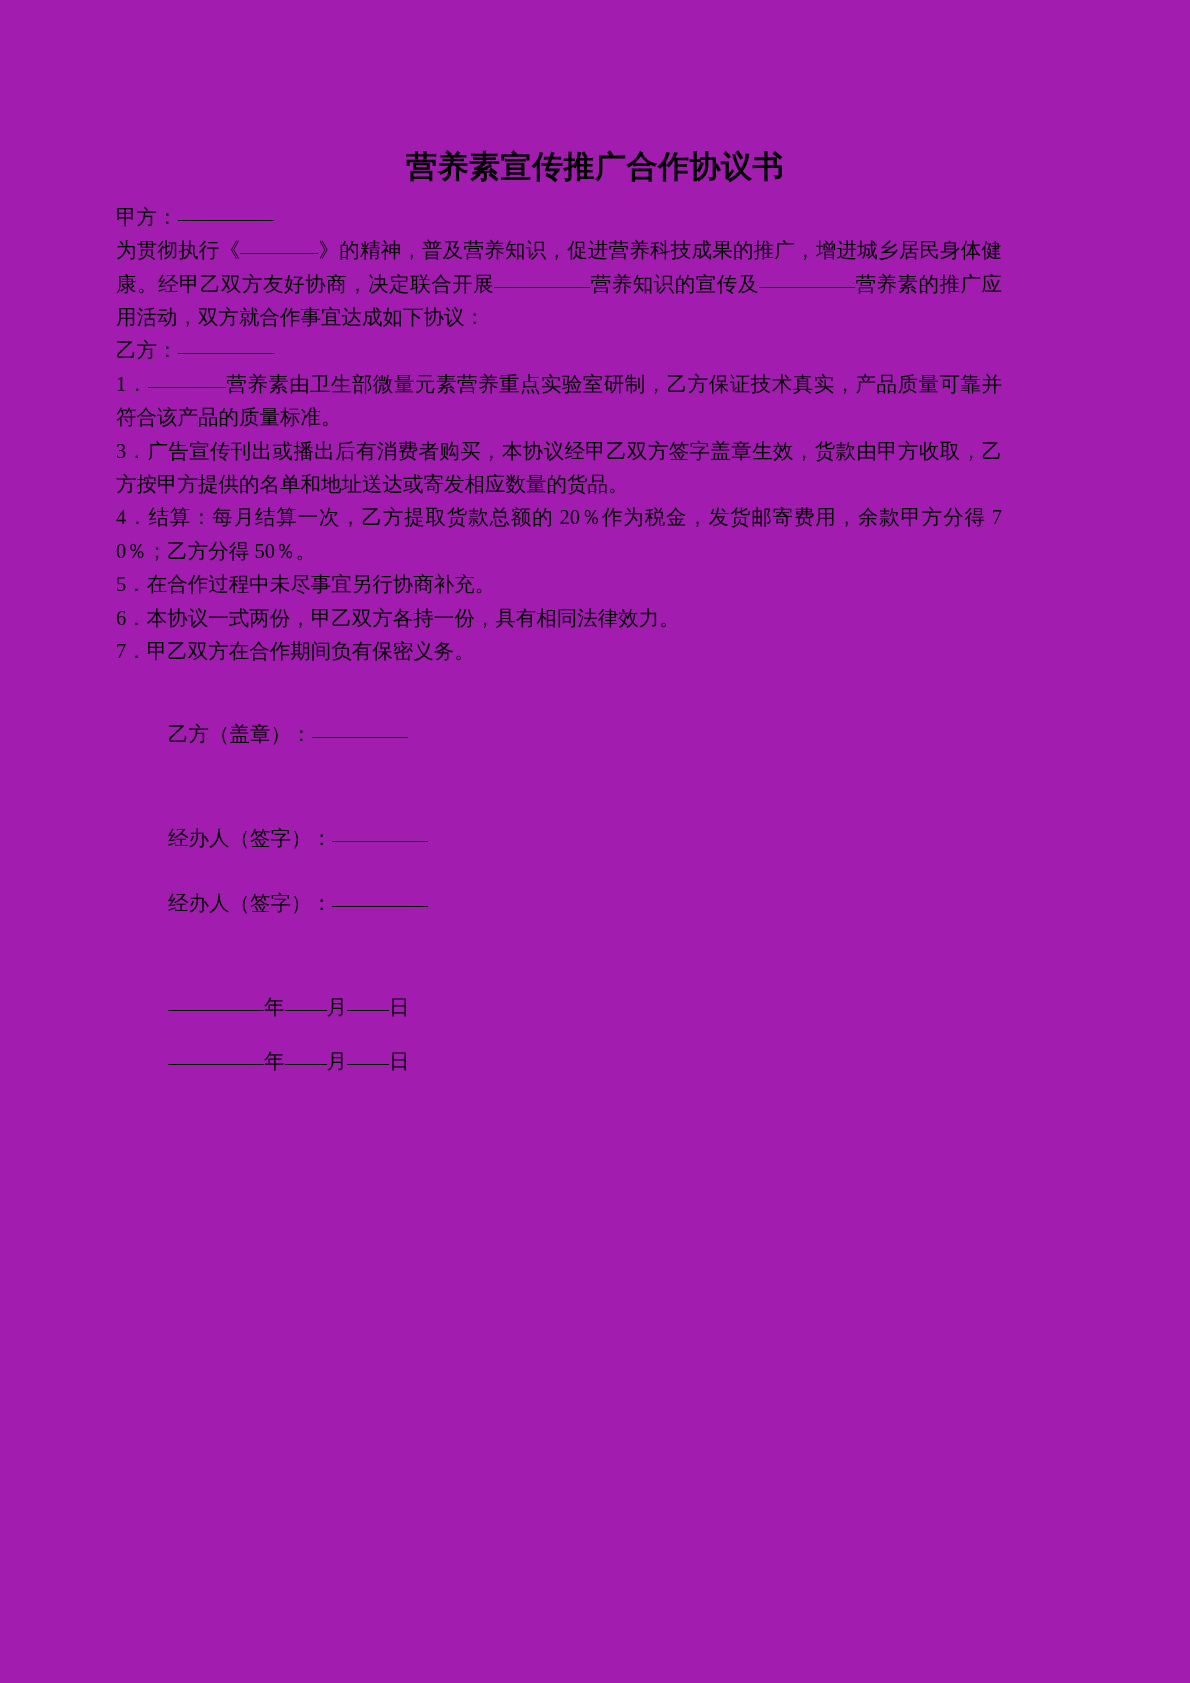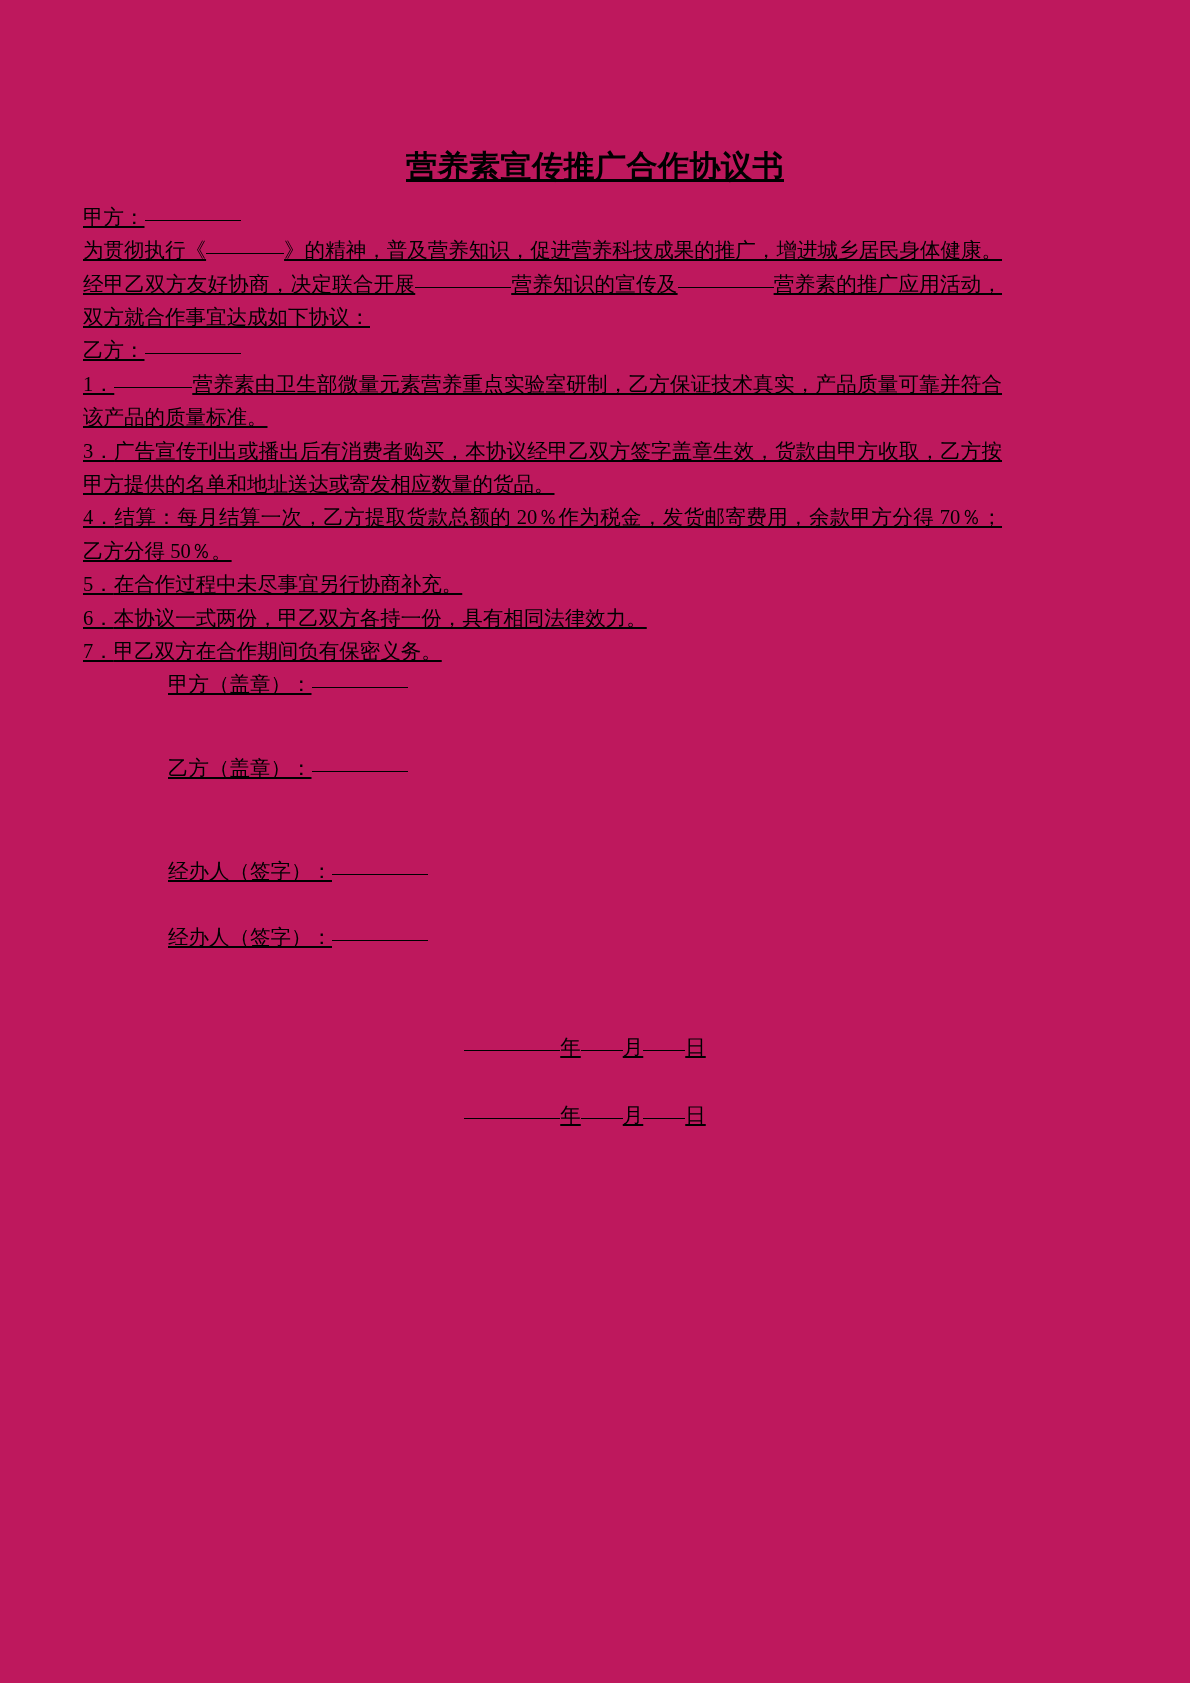--- a/index.html
+++ b/index.html
@@ -11,41 +11,40 @@
     width: 1190px;
     height: 1683px;
     font-family: "Liberation Serif", "DejaVu Serif", serif;
     color: #000000;
     -webkit-font-smoothing: antialiased;
   }
   .page {
     position: relative;
     width: 1190px;
     height: 1683px;
-    background: #be185d;
+    background: #a21caf;
     box-sizing: border-box;
     padding: 0;
     overflow: hidden;
-    text-decoration: underline;
   }
   .doc-title {
     text-align: center;
     font-size: 31px;
     font-weight: bold;
     letter-spacing: 0.5px;
     margin: 0;
     padding-top: 148px;
     padding-bottom: 0;
     line-height: 1.25;
     font-family: "Liberation Serif", "DejaVu Serif", serif;
   }
   .body-block {
     margin: 0;
     padding-top: 14px;
-    padding-left: 83px;
+    padding-left: 116px;
     padding-right: 188px;
   }
   .para {
     font-size: 20.5px;
     line-height: 33.4px;
     text-align: justify;
     text-justify: inter-ideograph;
     margin: 0;
     word-break: break-all;
   }
@@ -68,23 +67,22 @@
     margin: 0;
     white-space: nowrap;
   }
   .sp-21 { height: 21px; }
   .sp-32 { height: 32px; }
   .sp-50 { height: 50px; }
   .sp-70 { height: 70px; }
   .date-line {
     font-size: 20.5px;
     line-height: 33.4px;
-    margin: 7px;
+    margin: 0;
     white-space: nowrap;
-    text-align: center;
   }
   .blank-date-y { width: 96px; }
   .blank-date-m { width: 42px; }
   .blank-date-d { width: 42px; }
 </style>
 </head>
 <body>
 
 <div class="page">
 
@@ -109,21 +107,20 @@
 
     <p class="para"><span>6．</span><span>本协议一式两份，甲乙双方各持一份，具有相同法律效力。</span></p>
 
     <p class="para"><span>7．</span><span>甲乙双方在合作期间负有保密义务。</span></p>
 
 
   </div>
 
   <div class="sig-block">
 
-    <p class="sig-line"><span>甲方（盖章）：</span><span class="blank b-lg"></span></p>
 
     <div class="sp-50"></div>
 
     <p class="sig-line"><span>乙方（盖章）：</span><span class="blank b-lg"></span></p>
 
     <div class="sp-70"></div>
 
     <p class="sig-line"><span>经办人（签字）：</span><span class="blank b-lg"></span></p>
 
     <div class="sp-32"></div>

